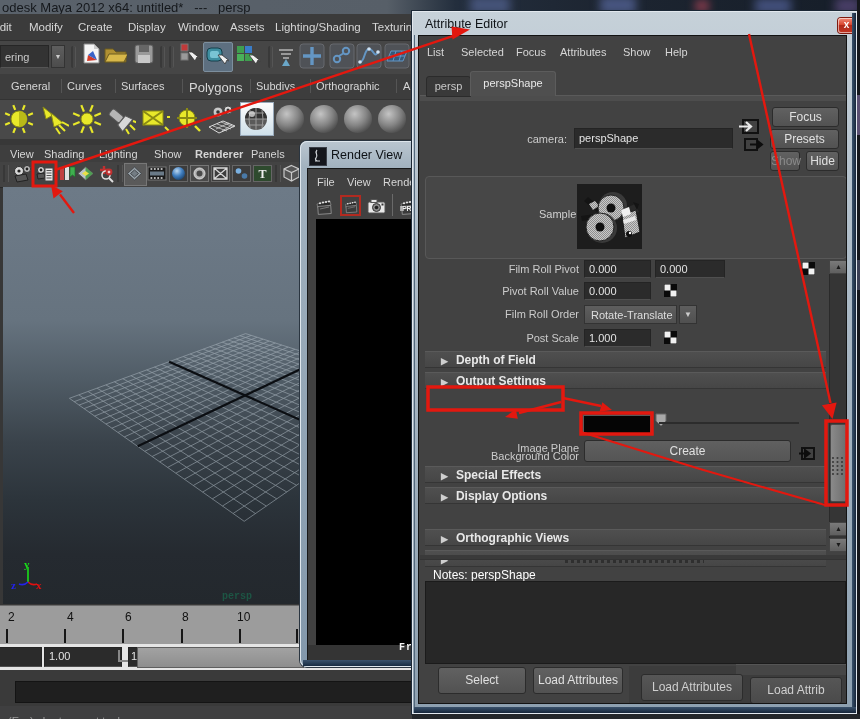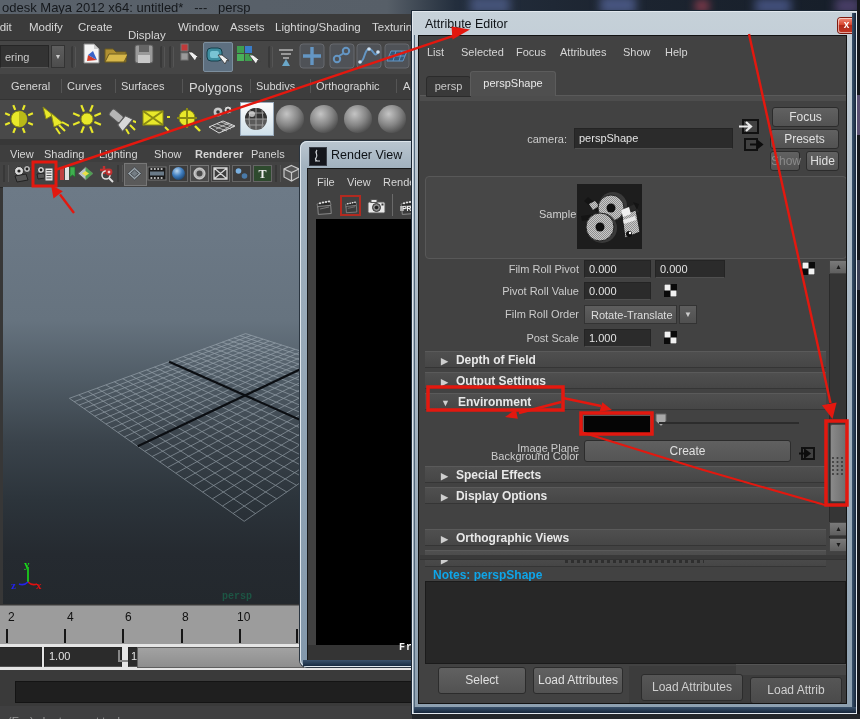--- a/index.html
+++ b/index.html
@@ -26,21 +26,21 @@
  <div class="abs" style="left:695px;top:0px;width:14px;height:12px;background:#7e3a4a;filter:blur(4px);"></div>
  <div class="abs" style="left:755px;top:-2px;width:36px;height:16px;background:#43507c;filter:blur(5px);"></div>
  <div class="abs" style="left:835px;top:-2px;width:25px;height:16px;background:#4a3f68;filter:blur(5px);"></div>
  <div class="abs" style="left:2px;top:0px;color:#15181c;font-size:13px;white-space:nowrap;">odesk Maya 2012 x64: untitled*&nbsp;&nbsp; ---&nbsp;&nbsp; persp</div>
 </div>
 
 <div class="abs" style="left:0;top:14px;width:860px;height:26px;background:#3b3b3b;border-bottom:1px solid #2e2e2e;"></div>
 <div class="abs txt" style="left:-8px;top:21px;">Edit</div>
 <div class="abs txt" style="left:29px;top:21px;">Modify</div>
 <div class="abs txt" style="left:78px;top:21px;">Create</div>
-<div class="abs txt" style="left:128px;top:21px;margin-top:8px;">Display</div>
+<div class="abs txt" style="left:128px;top:21px;">Display</div>
 <div class="abs txt" style="left:178px;top:21px;">Window</div>
 <div class="abs txt" style="left:230px;top:21px;">Assets</div>
 <div class="abs txt" style="left:275px;top:21px;">Lighting/Shading</div>
 <div class="abs txt" style="left:372px;top:21px;">Texturing</div>
 
 <div class="abs" style="left:0;top:41px;width:860px;height:33px;background:#464646;border-bottom:1px solid #303030;"></div>
 <div class="abs" style="left:0px;top:45px;width:49px;height:23px;background:#333;border:1px solid #262626;border-bottom-color:#555;color:#c9c9c9;font-size:11px;line-height:22px;padding-left:4px;box-sizing:border-box;">ering</div>
 <div class="abs" style="left:51px;top:45px;width:14px;height:23px;background:linear-gradient(#5e5e5e,#4c4c4c);border:1px solid #333;box-sizing:border-box;color:#ccc;font-size:7px;text-align:center;line-height:21px;">▼</div>
 <div class="abs" style="left:71px;top:46px;width:2px;height:22px;border-left:2px solid #393939;border-right:1px solid #555;border-radius:2px;"></div>
 <svg class="abs" style="left:80px;top:42px;" width="22" height="24">
@@ -565,21 +565,20 @@
 <div class="abs" style="left:260px;top:269px;width:18px;height:19px;background:linear-gradient(#5e5e5e,#505050);border:1px solid #333;box-sizing:border-box;color:#ccc;font-size:8px;text-align:center;line-height:18px;">▼</div>
 <div class="lbl abs" style="left:40px;top:296px;width:120px;">Post Scale</div>
 <div class="fld abs" style="left:165px;top:293px;width:57px;height:16px;line-height:16px;">1.000</div>
 <svg class="abs" style="left:245px;top:295px;" width="13" height="13">
         <rect width="13" height="13" fill="#0a0a0a"></rect>
         <rect x="0.5" y="0.5" width="6" height="6" fill="#f2f2f2"></rect>
         <rect x="6.5" y="6.5" width="6" height="6" fill="#f2f2f2"></rect>
       </svg>
 <div class="hdr abs" style="left:6px;top:315px;width:401px;height:17px;line-height:17px;box-sizing:border-box;"><span class="ar">▶</span>Depth of Field</div>
 <div class="hdr abs" style="left:6px;top:336px;width:401px;height:17px;line-height:17px;box-sizing:border-box;"><span class="ar">▶</span>Output Settings</div>
-<div class="hdr abs" style="left:6px;top:357px;width:401px;height:17px;line-height:17px;box-sizing:border-box;"><span class="ar">▼</span>Environment</div>
 <div class="lbl abs" style="left:40px;top:382px;width:120px;margin-top:32px;">Background Color</div>
 <div class="abs" style="left:164px;top:379px;width:68px;height:19px;background:#050505;border:1px solid #5a5a5a;box-sizing:border-box;"></div>
 <svg class="abs" style="left:236px;top:377px;" width="12" height="14">
         <path d="M1 1 H11 V8 L6 13 L1 8 Z" fill="#a9a9a9" stroke="#666"></path>
       </svg>
 <div class="abs" style="left:240px;top:386px;width:140px;height:2px;background:#2c2c2c;"></div>
 <div class="lbl abs" style="left:40px;top:406px;width:120px;">Image Plane</div>
 <div class="btn abs" style="left:165px;top:404px;width:205px;height:20px;line-height:20px;background:linear-gradient(#606060,#555)">Create</div>
 <svg class="abs" style="left:379px;top:409px;" width="18" height="17">
 <rect x="4" y="3" width="12" height="11" fill="none" stroke="#111" stroke-width="2"></rect>
@@ -607,21 +606,21 @@
         <circle cx="2.0" cy="14" r="1.05" fill="#3a3a3a"></circle>
         <circle cx="6.5" cy="14" r="1.05" fill="#3a3a3a"></circle>
         <circle cx="11.0" cy="14" r="1.05" fill="#3a3a3a"></circle>
         <circle cx="2.0" cy="18" r="1.05" fill="#3a3a3a"></circle>
         <circle cx="6.5" cy="18" r="1.05" fill="#3a3a3a"></circle>
         <circle cx="11.0" cy="18" r="1.05" fill="#3a3a3a"></circle>
       </svg>
 <div class="abs" style="left:410px;top:486px;width:19px;height:14px;background:linear-gradient(#7a7a7a,#5f5f5f);border:1px solid #444;box-sizing:border-box;color:#1a1a1a;font-size:7px;text-align:center;line-height:12px;">▲</div>
 <div class="abs" style="left:410px;top:502px;width:19px;height:14px;background:linear-gradient(#7a7a7a,#5f5f5f);border:1px solid #444;box-sizing:border-box;color:#1a1a1a;font-size:7px;text-align:center;line-height:12px;">▼</div>
 <div class="abs" style="left:146px;top:524px;width:139px;height:3px;background:repeating-linear-gradient(90deg,#2f2f2f 0 3px,transparent 3px 6px);"></div>
-<div class="abs" style="left:14px;top:532px;color:#0ea5e9;font-size:12px;font-weight:bold;">Notes: perspShape</div>
+<div class="abs" style="left:14px;top:532px;color:#ffffff;font-size:12px;font-weight:normal;">Notes: perspShape</div>
 <div class="abs" style="left:6px;top:545px;width:419px;height:81px;background:#272727;border:1px solid #1b1b1b;"></div>
 <div class="abs" style="left:210px;top:630px;width:224px;height:37px;background:#3c3c3c;"></div>
 <div class="abs" style="left:317px;top:628px;width:113px;height:10px;background:#464646;border-top:1px solid #555;"></div>
 <div class="btn abs" style="left:19px;top:631px;width:86px;height:25px;line-height:25px;">Select</div>
 <div class="btn abs" style="left:114px;top:631px;width:88px;height:25px;line-height:25px;">Load Attributes</div>
 <div class="btn abs" style="left:222px;top:638px;width:100px;height:25px;line-height:25px;background:linear-gradient(#565656,#4a4a4a);color:#cfcfcf;">Load Attributes</div>
 <div class="btn abs" style="left:331px;top:641px;width:90px;height:25px;line-height:25px;background:linear-gradient(#565656,#4a4a4a);color:#cfcfcf;">Load Attrib</div>
  </div>
 </div>
 

